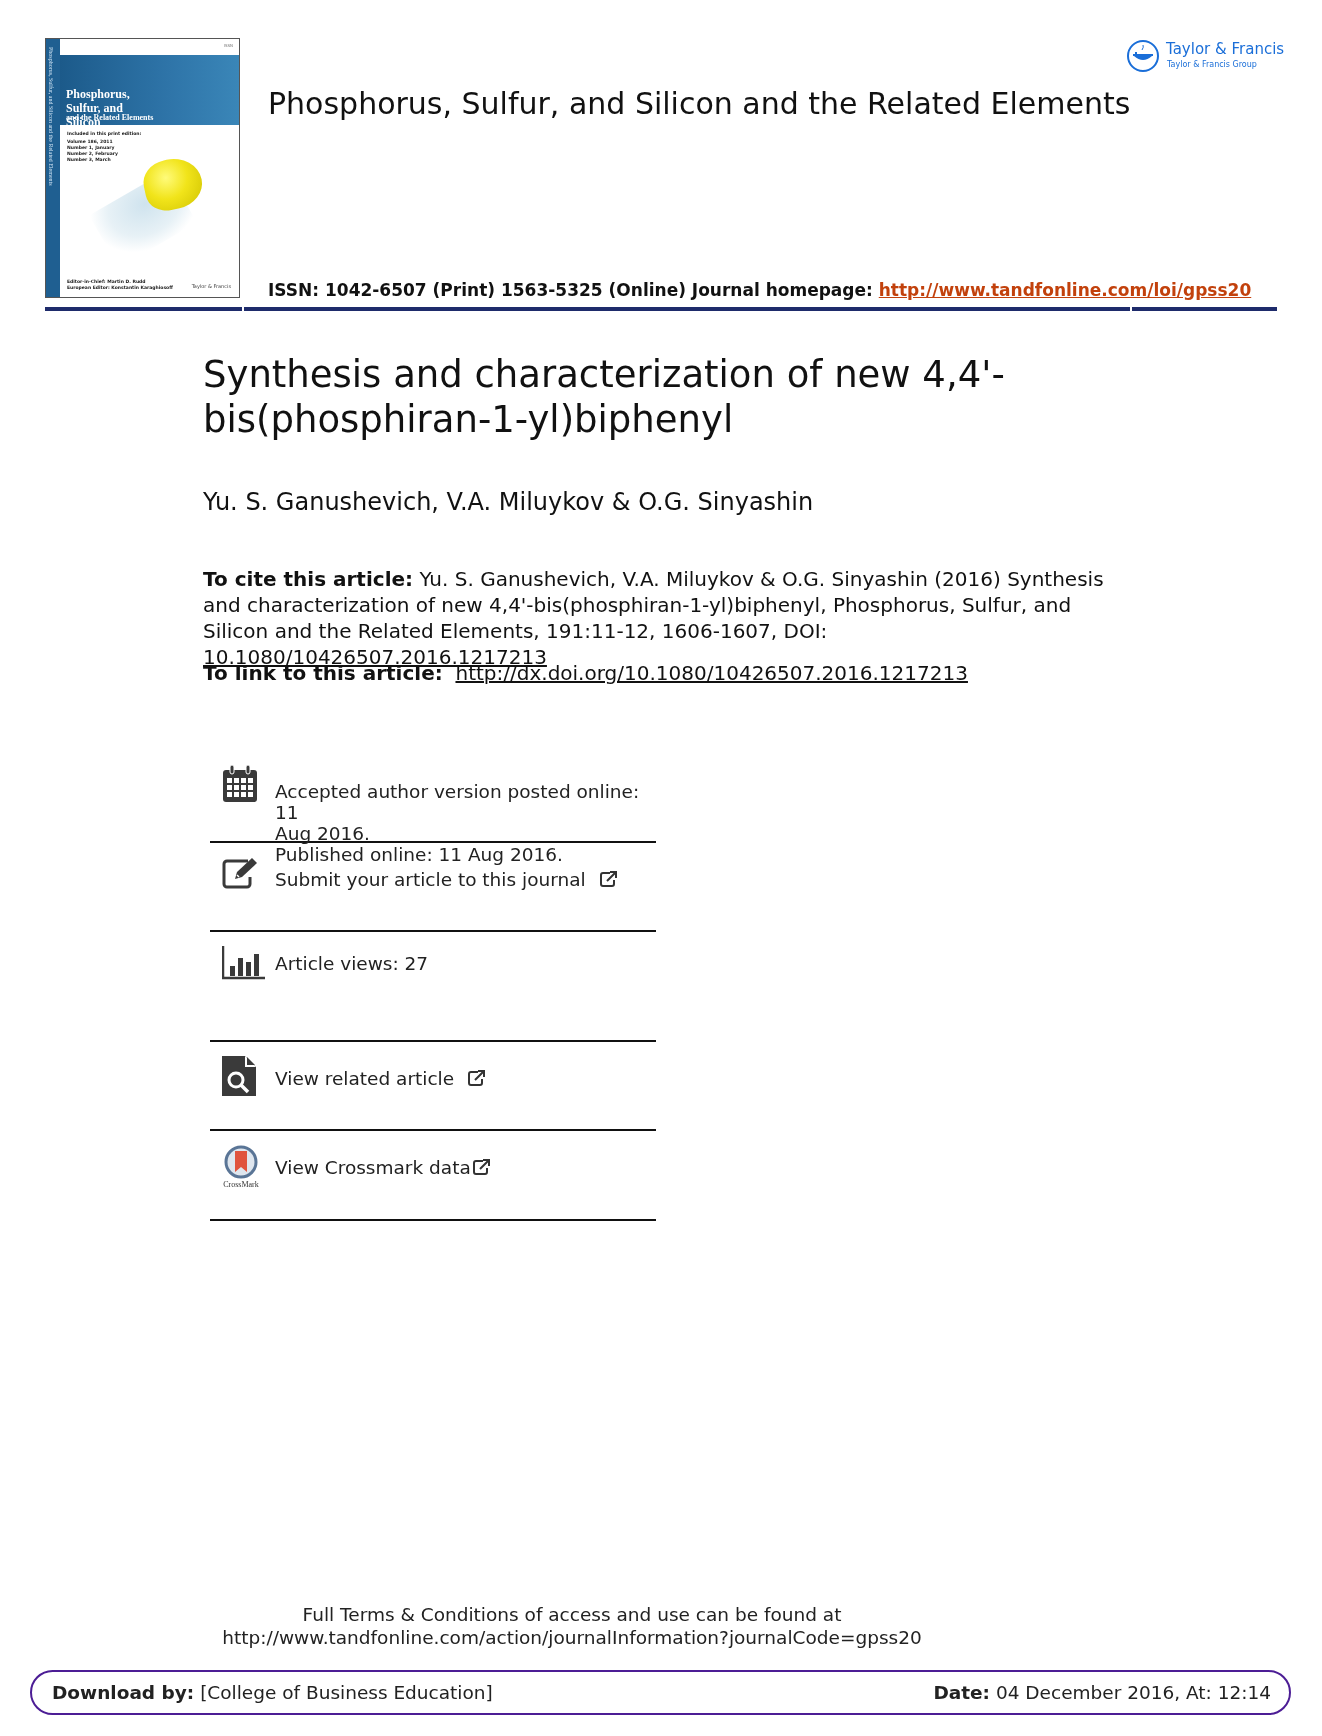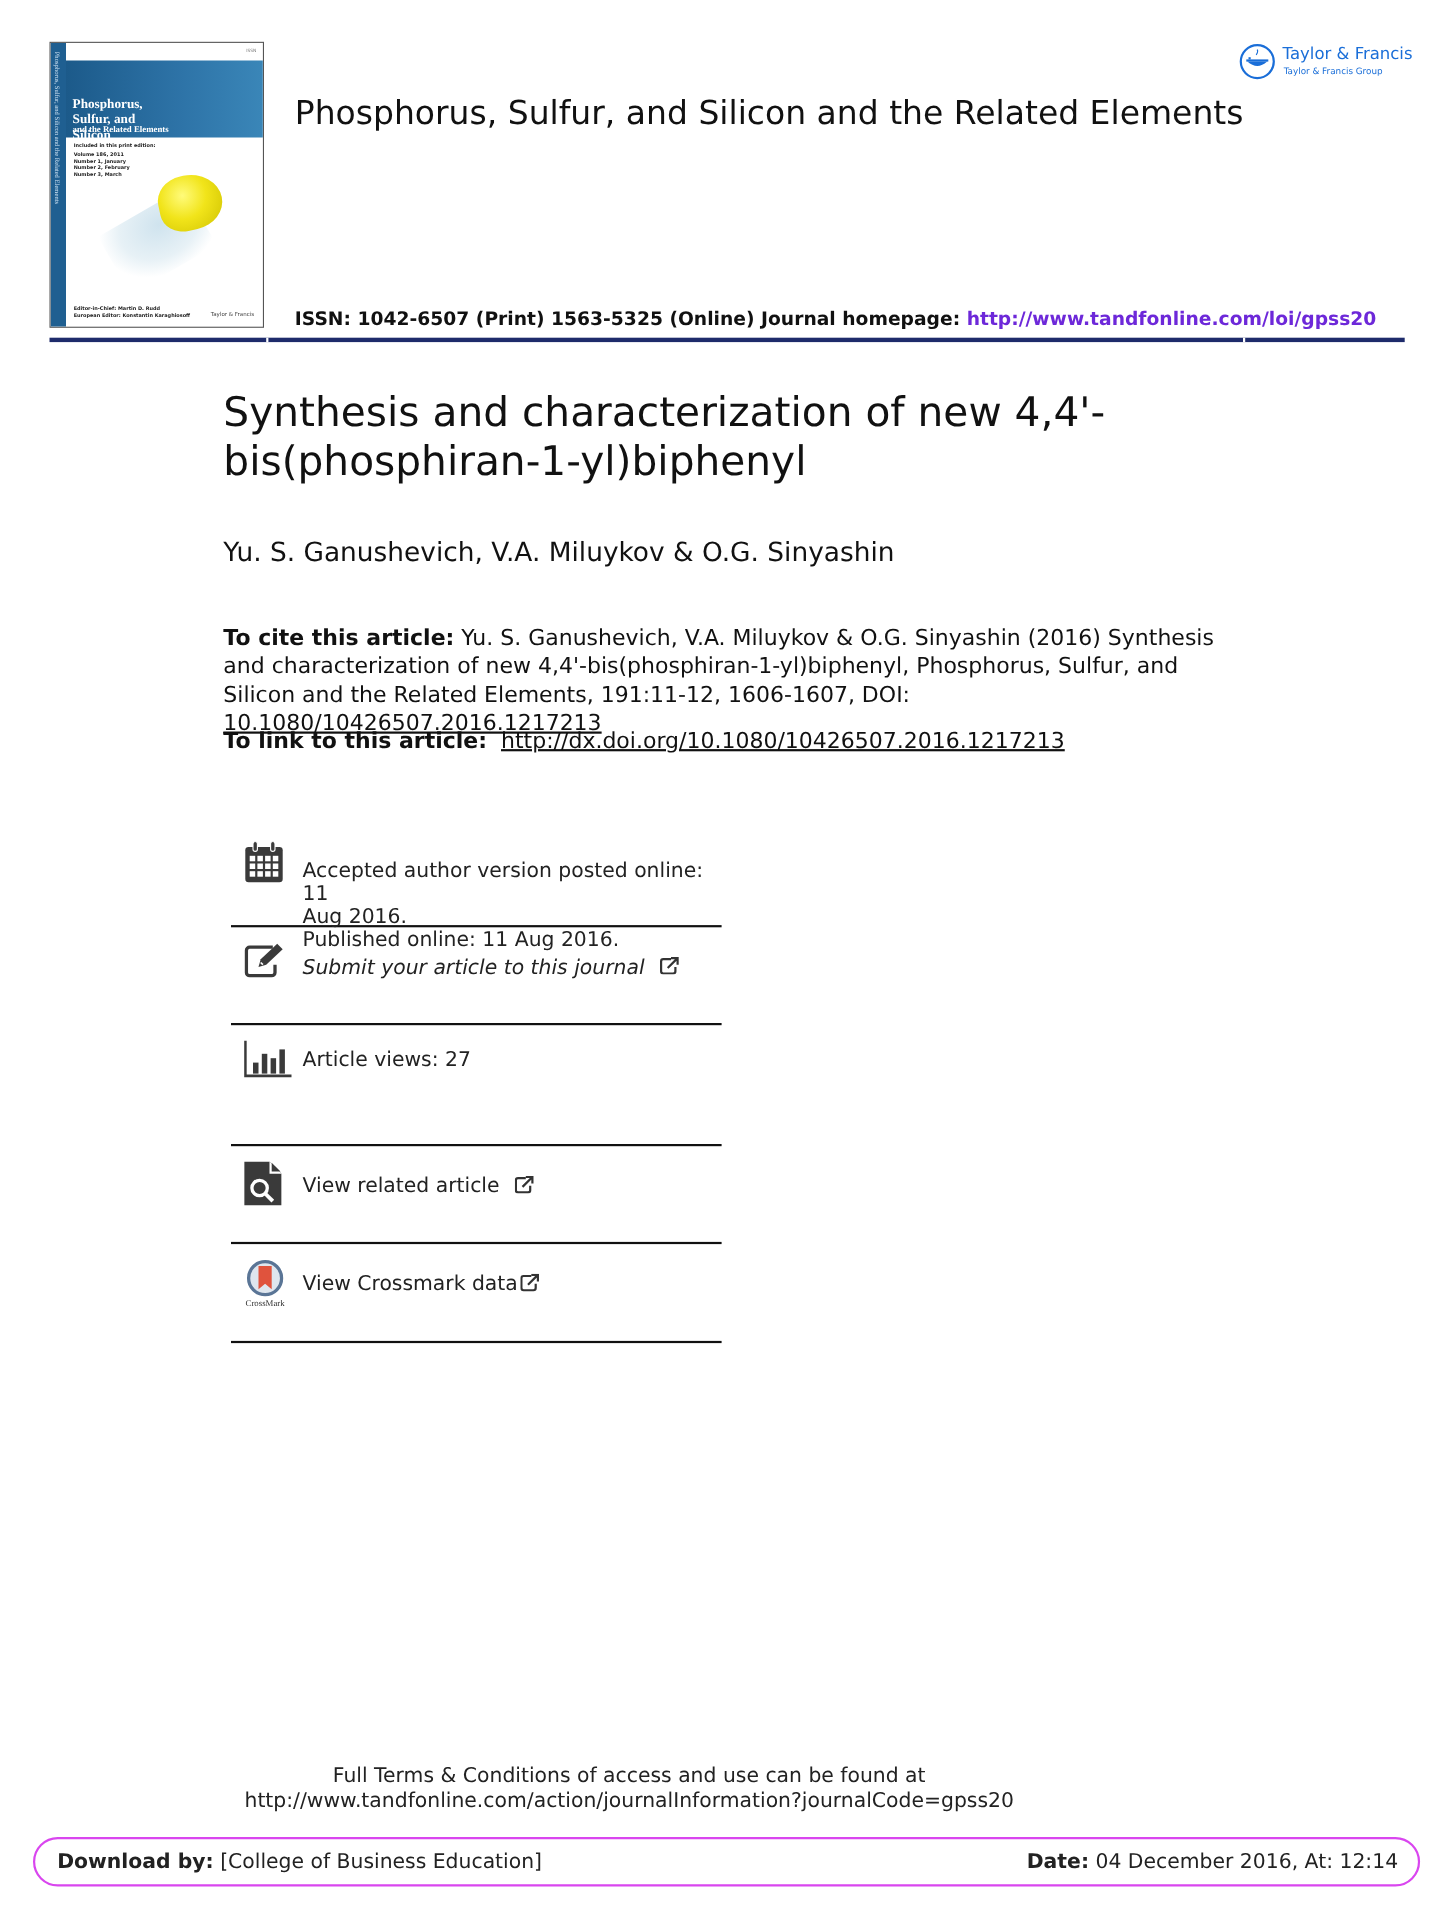--- a/index.html
+++ b/index.html
@@ -31,21 +31,21 @@
             background: radial-gradient(ellipse at 60% 30%, #cfe3ee 0%, #e7f1f6 50%, rgba(255,255,255,0) 75%);
             transform: rotate(-30deg); }
   .cover-editors { position: absolute; left: 21px; bottom: 6px; font-size: 4.5px; font-weight: bold;
                    color: #222; line-height: 6px; }
   .cover-logo { position: absolute; right: 8px; bottom: 8px; font-size: 5px; color: #444; }
 
   
   .journal-title { left: 268px; top: 86px; font-size: 30px; color: #111; white-space: nowrap; }
   .issn-line { left: 268px; top: 280px; font-size: 17px; white-space: nowrap; font-weight: bold;
                color: #111; }
-  .issn-line a { color: #6d28d9; }
+  .issn-line a { color: #c2410c; text-decoration: underline; }
   .rule { left: 45px; top: 307px; width: 1232px; height: 4px; background: #1e2b6b; }
   .rule-gap1 { left: 242px; top: 307px; width: 2px; height: 4px; background: #fff; }
   .rule-gap2 { left: 1130px; top: 307px; width: 2px; height: 4px; background: #fff; }
 
   .tf-logo { left: 1127px; top: 38px; width: 155px; height: 40px; }
   .tf-circle { position: absolute; left: 0; top: 2px; width: 32px; height: 32px; border: 2px solid #1a6ed8;
                border-radius: 50%; box-sizing: border-box; }
   .tf-main { position: absolute; left: 39px; top: 2px; font-size: 15px; color: #1a6ed8; white-space: nowrap; }
   .tf-sub { position: absolute; left: 40px; top: 22px; font-size: 8px; color: #1a6ed8; white-space: nowrap; }
 
@@ -61,21 +61,21 @@
   
   .info { left: 210px; top: 765px; width: 446px; }
   .info-row { position: relative; border-bottom: 2px solid #111; box-sizing: border-box; }
   .info-row .ico { position: absolute; left: 12px; }
   .info-row .txt { position: absolute; left: 65px; font-size: 18.5px; color: #222; line-height: 21px; }
   .ext { display: inline-block; margin-left: 8px; vertical-align: -1px; }
 
   
   .terms { left: 0; top: 1603px; width: 1144px; text-align: center; font-size: 18.5px;
            line-height: 23px; color: #222; }
-  .dl-box { left: 30px; top: 1670px; width: 1261px; height: 45px; border: 2px solid #d946ef;
+  .dl-box { left: 30px; top: 1670px; width: 1261px; height: 45px; border: 2px solid #4c1d95;
             border-radius: 24px; box-sizing: border-box; }
   .dl-left { position: absolute; left: 20px; top: 10px; font-size: 18.5px; color: #222; white-space: nowrap; }
   .dl-right { position: absolute; right: 18px; top: 10px; font-size: 18.5px; color: #222; white-space: nowrap; }
   .dl-box b { font-weight: bold; }
 </style>
 </head>
 <body>
 
 <div class="abs cover">
   <div class="cover-spine">
@@ -169,21 +169,21 @@
   </div>
 
   <div class="info-row" style="height:89px;">
     <span class="ico" style="top:14px;">
       <svg width="38" height="32" viewBox="0 0 38 32">
         <path d="M26 4 H5 a3 3 0 0 0 -3 3 V27 a3 3 0 0 0 3 3 H25 a3 3 0 0 0 3 -3 V20" fill="none" stroke="#3a3a3a" stroke-width="3"></path>
         <path d="M13 22 L15 15 L30 1 L35 6 L20 20 Z" fill="#3a3a3a"></path>
         <path d="M15 18 L17 20" stroke="#fff" stroke-width="1.5"></path>
       </svg>
     </span>
-    <div class="txt" style="top:26px;white-space:nowrap;font-style:italic;">
+    <div class="txt" style="top:26px;white-space:nowrap;">
       <span>Submit your article to this journal</span>
       <span class="ext">
         <svg width="18" height="16" viewBox="0 0 18 16">
             <path d="M10 2 H3 a2 2 0 0 0 -2 2 V13 a2 2 0 0 0 2 2 H12 a2 2 0 0 0 2 -2 V9" fill="none" stroke="#333" stroke-width="2"></path>
             <path d="M7 10 L16 1 M10 1 H16 V7" fill="none" stroke="#333" stroke-width="2"></path>
           </svg>
       </span>
     </div>
   </div>
 

